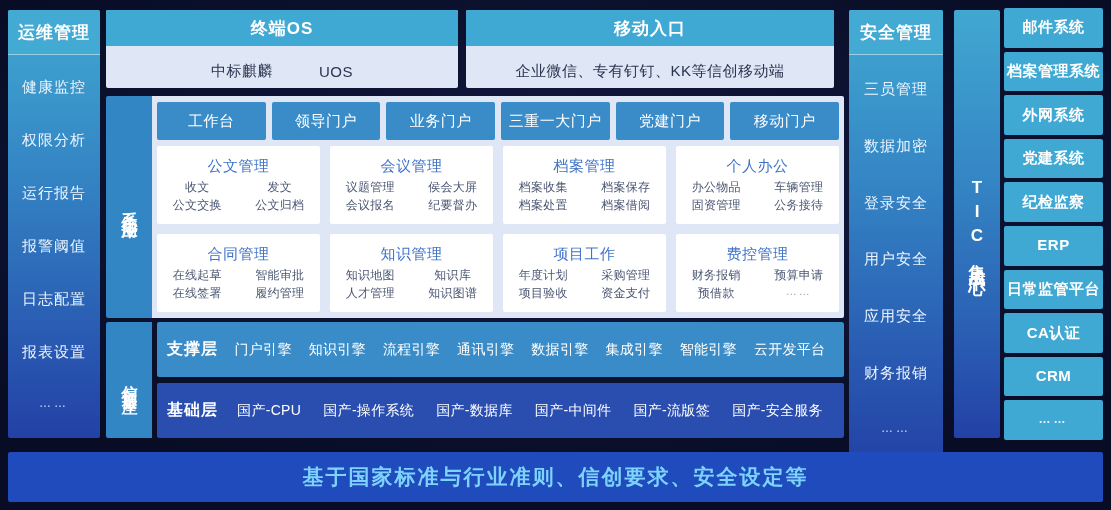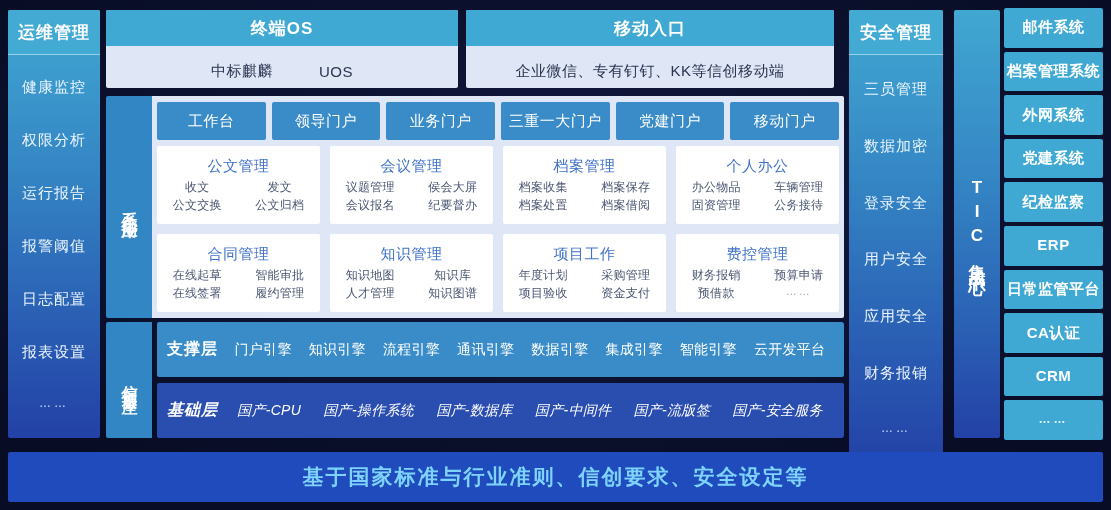--- a/index.html
+++ b/index.html
@@ -156,21 +156,21 @@
     color:#ffffff;font-weight:bold;font-size:16px;letter-spacing:1px;
     flex:0 0 auto;margin-right:8px;
   }
   .layer-row .lr-items{
     flex:1;display:flex;align-items:center;justify-content:space-around;
   }
   .layer-row .lr-item{
     color:#ffffff;font-size:14px;letter-spacing:.3px;white-space:nowrap;
   }
   #support-row{background:#3a8cc8;}
-  #base-row{background:#2a4db0;font-style:italic;}
+  #base-row{background:#2a4db0;}
 
   
   #bottom-banner{
     position:absolute;left:8px;top:452px;width:1095px;height:50px;
     background:#1f4bbd;border-radius:2px;
     display:flex;align-items:center;justify-content:center;
     color:#7dd3fc;font-weight:bold;font-size:21px;letter-spacing:2px;
   }
 </style>
 </head>

